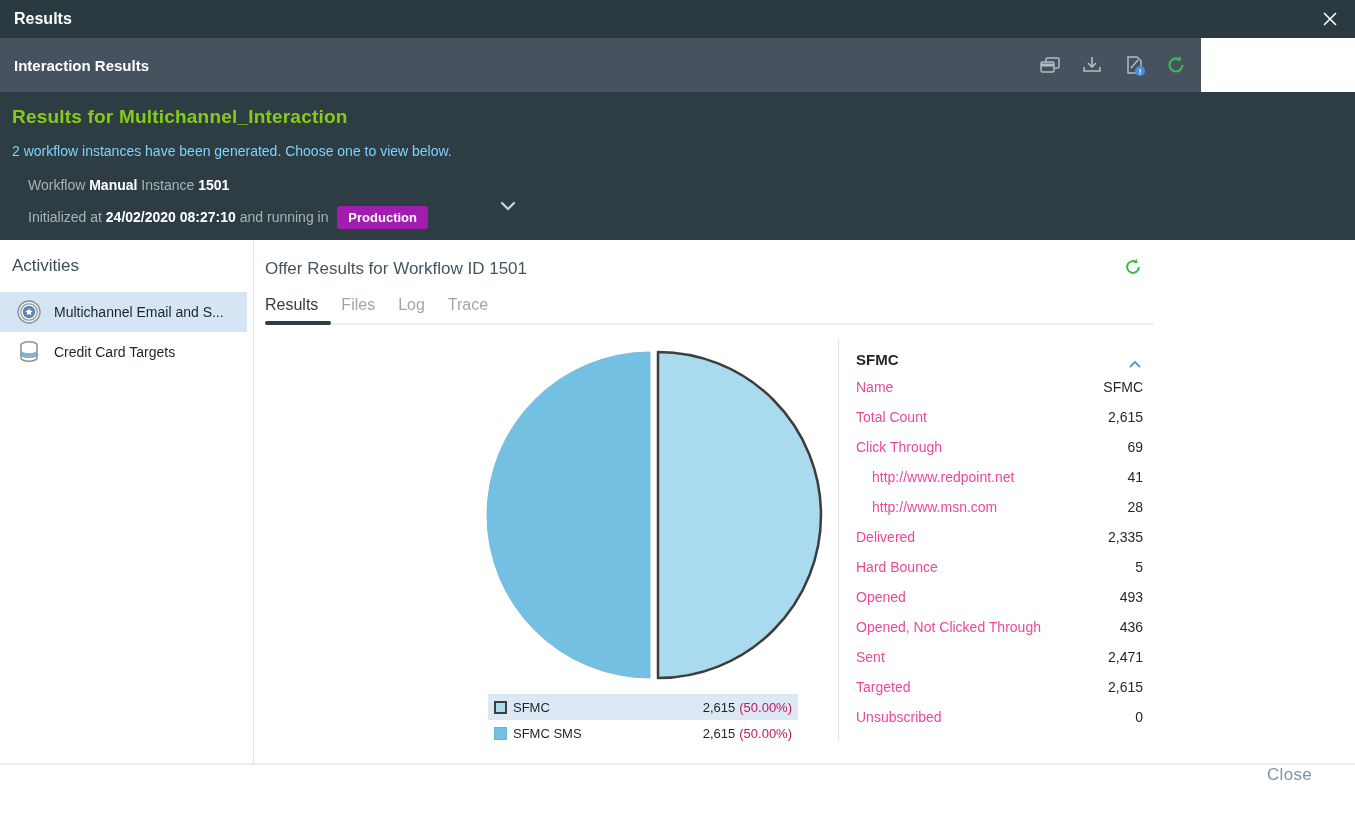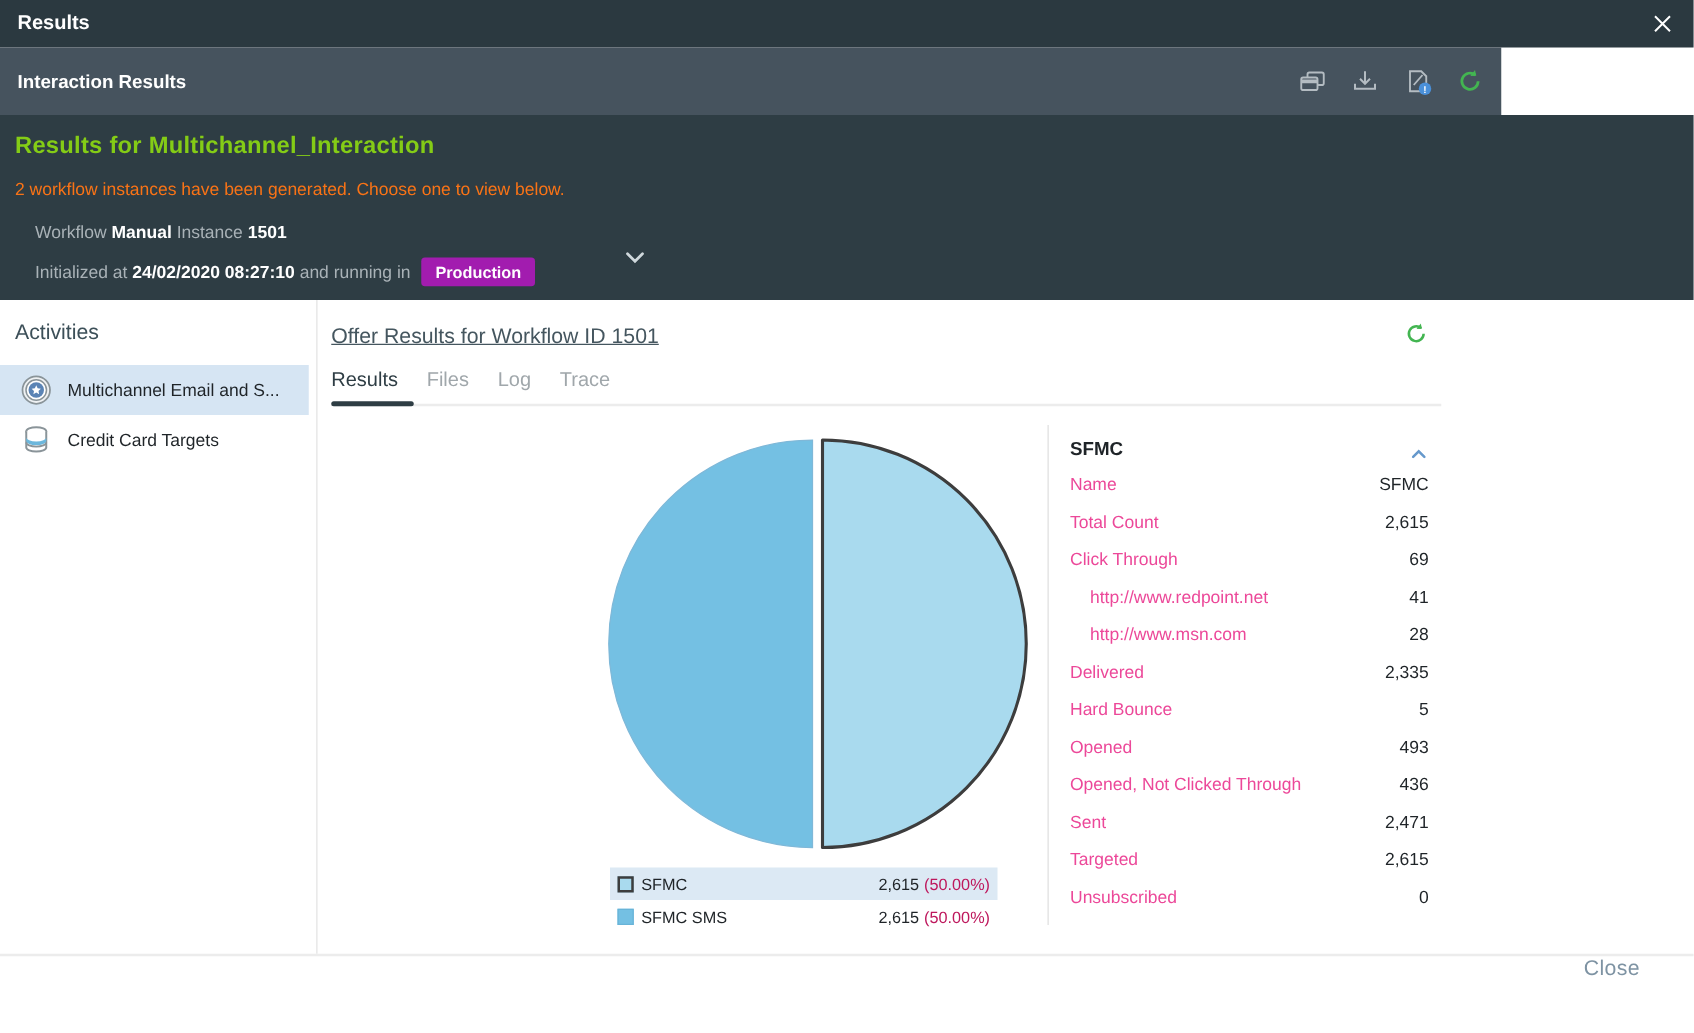--- a/index.html
+++ b/index.html
@@ -13,39 +13,39 @@
 
   
   .toolbar { position:absolute; left:0; top:38px; width:1201px; height:54px; background:#46535e; display:flex; align-items:center; justify-content:space-between; padding:0 14px; }
   .toolbar-title { color:#fff; font-size:15px; font-weight:bold; }
   .toolbar-icons { display:flex; align-items:center; gap:20px; }
   .tb-icon { width:22px; height:22px; cursor:pointer; }
 
   
   .header { position:absolute; left:0; top:92px; width:1355px; height:148px; background:#2e3d44; padding:14px 12px 0 12px; }
   .header h1 { color:#84cc16; font-size:19px; font-weight:bold; letter-spacing:.2px; }
-  .header .subtitle { color:#f97316; font-size:14px; margin-top:15px; }
+  .header .subtitle { color:#7dd3fc; font-size:14px; margin-top:15px; }
   .wf-block { margin-left:16px; margin-top:18px; font-size:14px; position:relative; width:520px; }
   .wf-line { color:#a9b2b7; margin-bottom:13px; }
   .wf-line b { color:#fff; font-weight:bold; }
   .env-badge { display:inline-block; background:#a21caf; color:#fff; font-weight:bold; font-size:13px; padding:4px 11px; border-radius:3px; margin-left:5px; }
   .wf-chevron { position:absolute; right:30px; top:22px; cursor:pointer; }
 
   
   .body { position:absolute; left:0; top:240px; width:1163px; height:523px; display:flex; }
   .sidebar { width:254px; height:523px; border-right:1px solid #e3e3e3; padding-top:16px; }
   .sidebar-title { color:#3c4f58; font-size:17px; padding-left:12px; }
   .sidebar-items { margin-top:16px; }
   .side-item { height:40px; display:flex; align-items:center; padding-left:16px; cursor:pointer; width:247px; }
   .side-item.selected { background:#d6e5f3; }
   .side-item .it-icon { width:26px; height:26px; margin-right:12px; flex:none; }
   .side-item .it-label { font-size:14px; color:#1f2428; white-space:nowrap; overflow:hidden; }
 
   .main { position:relative; flex:1; height:523px; }
-  .main-header { position:absolute; left:11px; top:19px; color:#45565f; font-size:17px;text-decoration:underline; }
+  .main-header { position:absolute; left:11px; top:19px; color:#45565f; font-size:17px; }
   .main-refresh { position:absolute; right:20px; top:17px; width:20px; height:20px; cursor:pointer; }
 
   .tabs { position:absolute; left:11px; top:56px; display:flex; gap:23px; }
   .tab { font-size:16px; color:#a0a7ab; cursor:pointer; padding-bottom:10px; }
   .tab.active { color:#2e3d44; }
   .tabline { position:absolute; left:11px; right:10px; top:83px; height:2px; background:#ececec; }
   .tabline-active { position:absolute; left:11px; top:81px; width:66px; height:4px; background:#2e3d44; border-radius:2px; }
 
   
   .pie-svg { position:absolute; left:230px; top:108px; }

